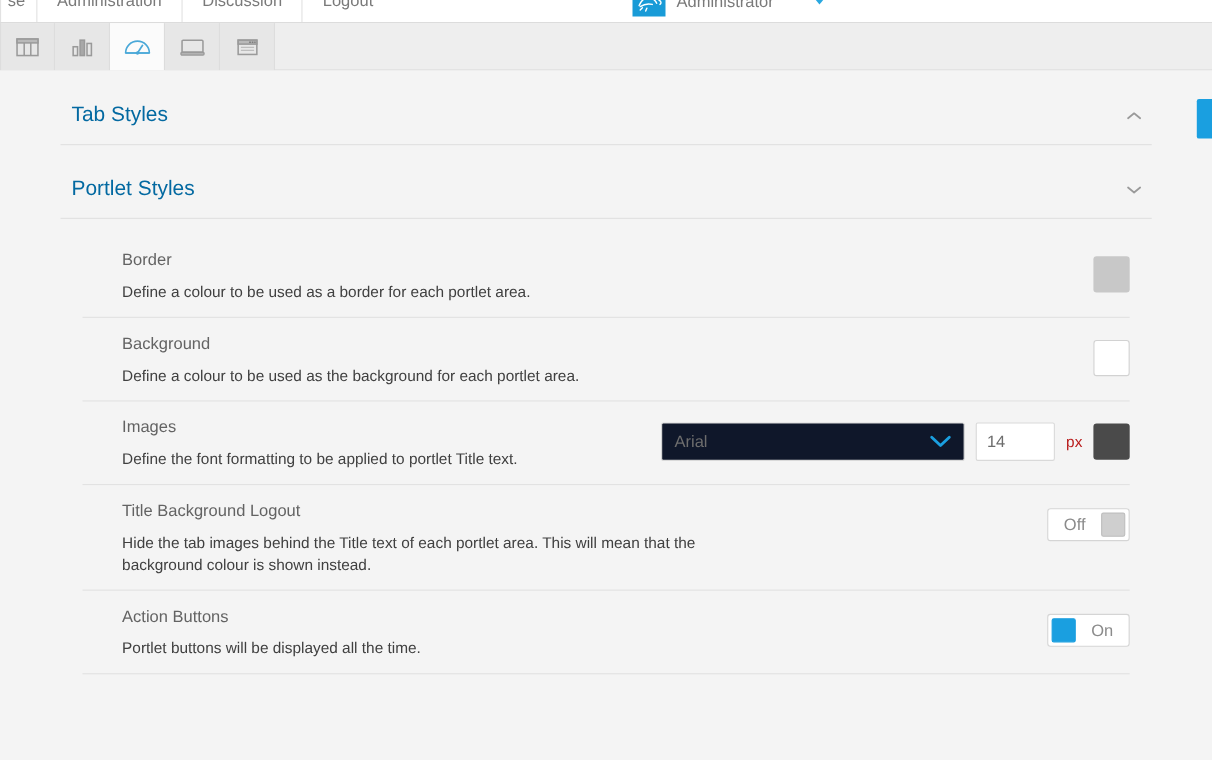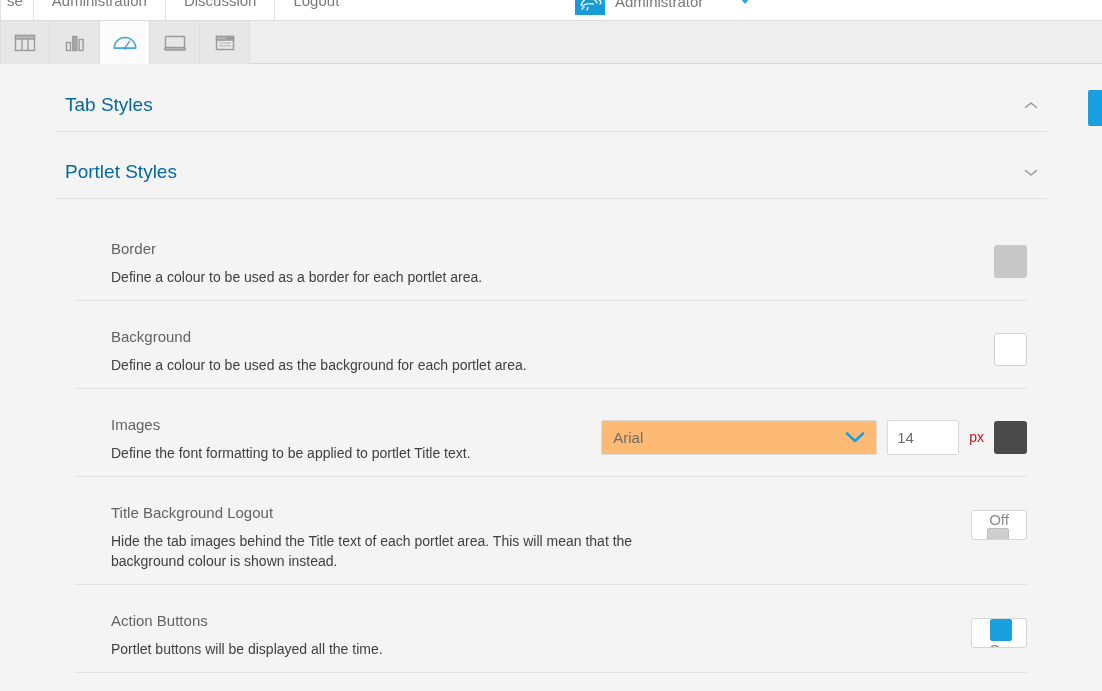--- a/index.html
+++ b/index.html
@@ -167,21 +167,21 @@
     justify-content: center;
   }
   .chev svg { display: block; }
 
   
   .rows {
     padding: 14px 0 0 0;
   }
   .srow {
     position: relative;
-    margin: 12px auto;
+    margin: 0 auto;
     width: 952px;
     min-height: 58px;
     padding: 14px 0 13px 0;
     border-bottom: 1px solid #e2e2e2;
     box-sizing: border-box;
     display: flex;
     align-items: flex-start;
   }
   .srow:last-child { }
   .srow .labels {
@@ -223,21 +223,21 @@
   }
   .swatch.bordered {
     border: 1px solid #d2d2d2;
   }
 
   
   .fontsel {
     position: relative;
     width: 276px;
     height: 35px;
-    background: #fdba74;
+    background: #0f172a;
     border: 1px solid #d9d9d9;
     border-radius: 2px;
     box-sizing: border-box;
     display: flex;
     align-items: center;
     cursor: pointer;
   }
   .fontsel .val {
     font-size: 15px;
     color: #6d6d6d;
@@ -266,31 +266,30 @@
     font-family: "Liberation Sans", sans-serif;
     outline: none;
   }
   .unit {
     font-size: 14px;
     color: #b91c1c;
   }
 
   
   .toggle {
-    width: 56px;
+    width: 75px;
     height: 30px;
     background: #ffffff;
     border: 1px solid #d5d5d5;
     border-radius: 3px;
     box-sizing: border-box;
     display: flex;
     align-items: center;
     cursor: pointer;
     overflow: hidden;
-    flex-direction: column;
   }
   .toggle .knob {
     width: 22px;
     height: 22px;
     border-radius: 2px;
     flex: 0 0 auto;
     box-sizing: border-box;
   }
   .toggle .tlabel {
     flex: 1 1 auto;

